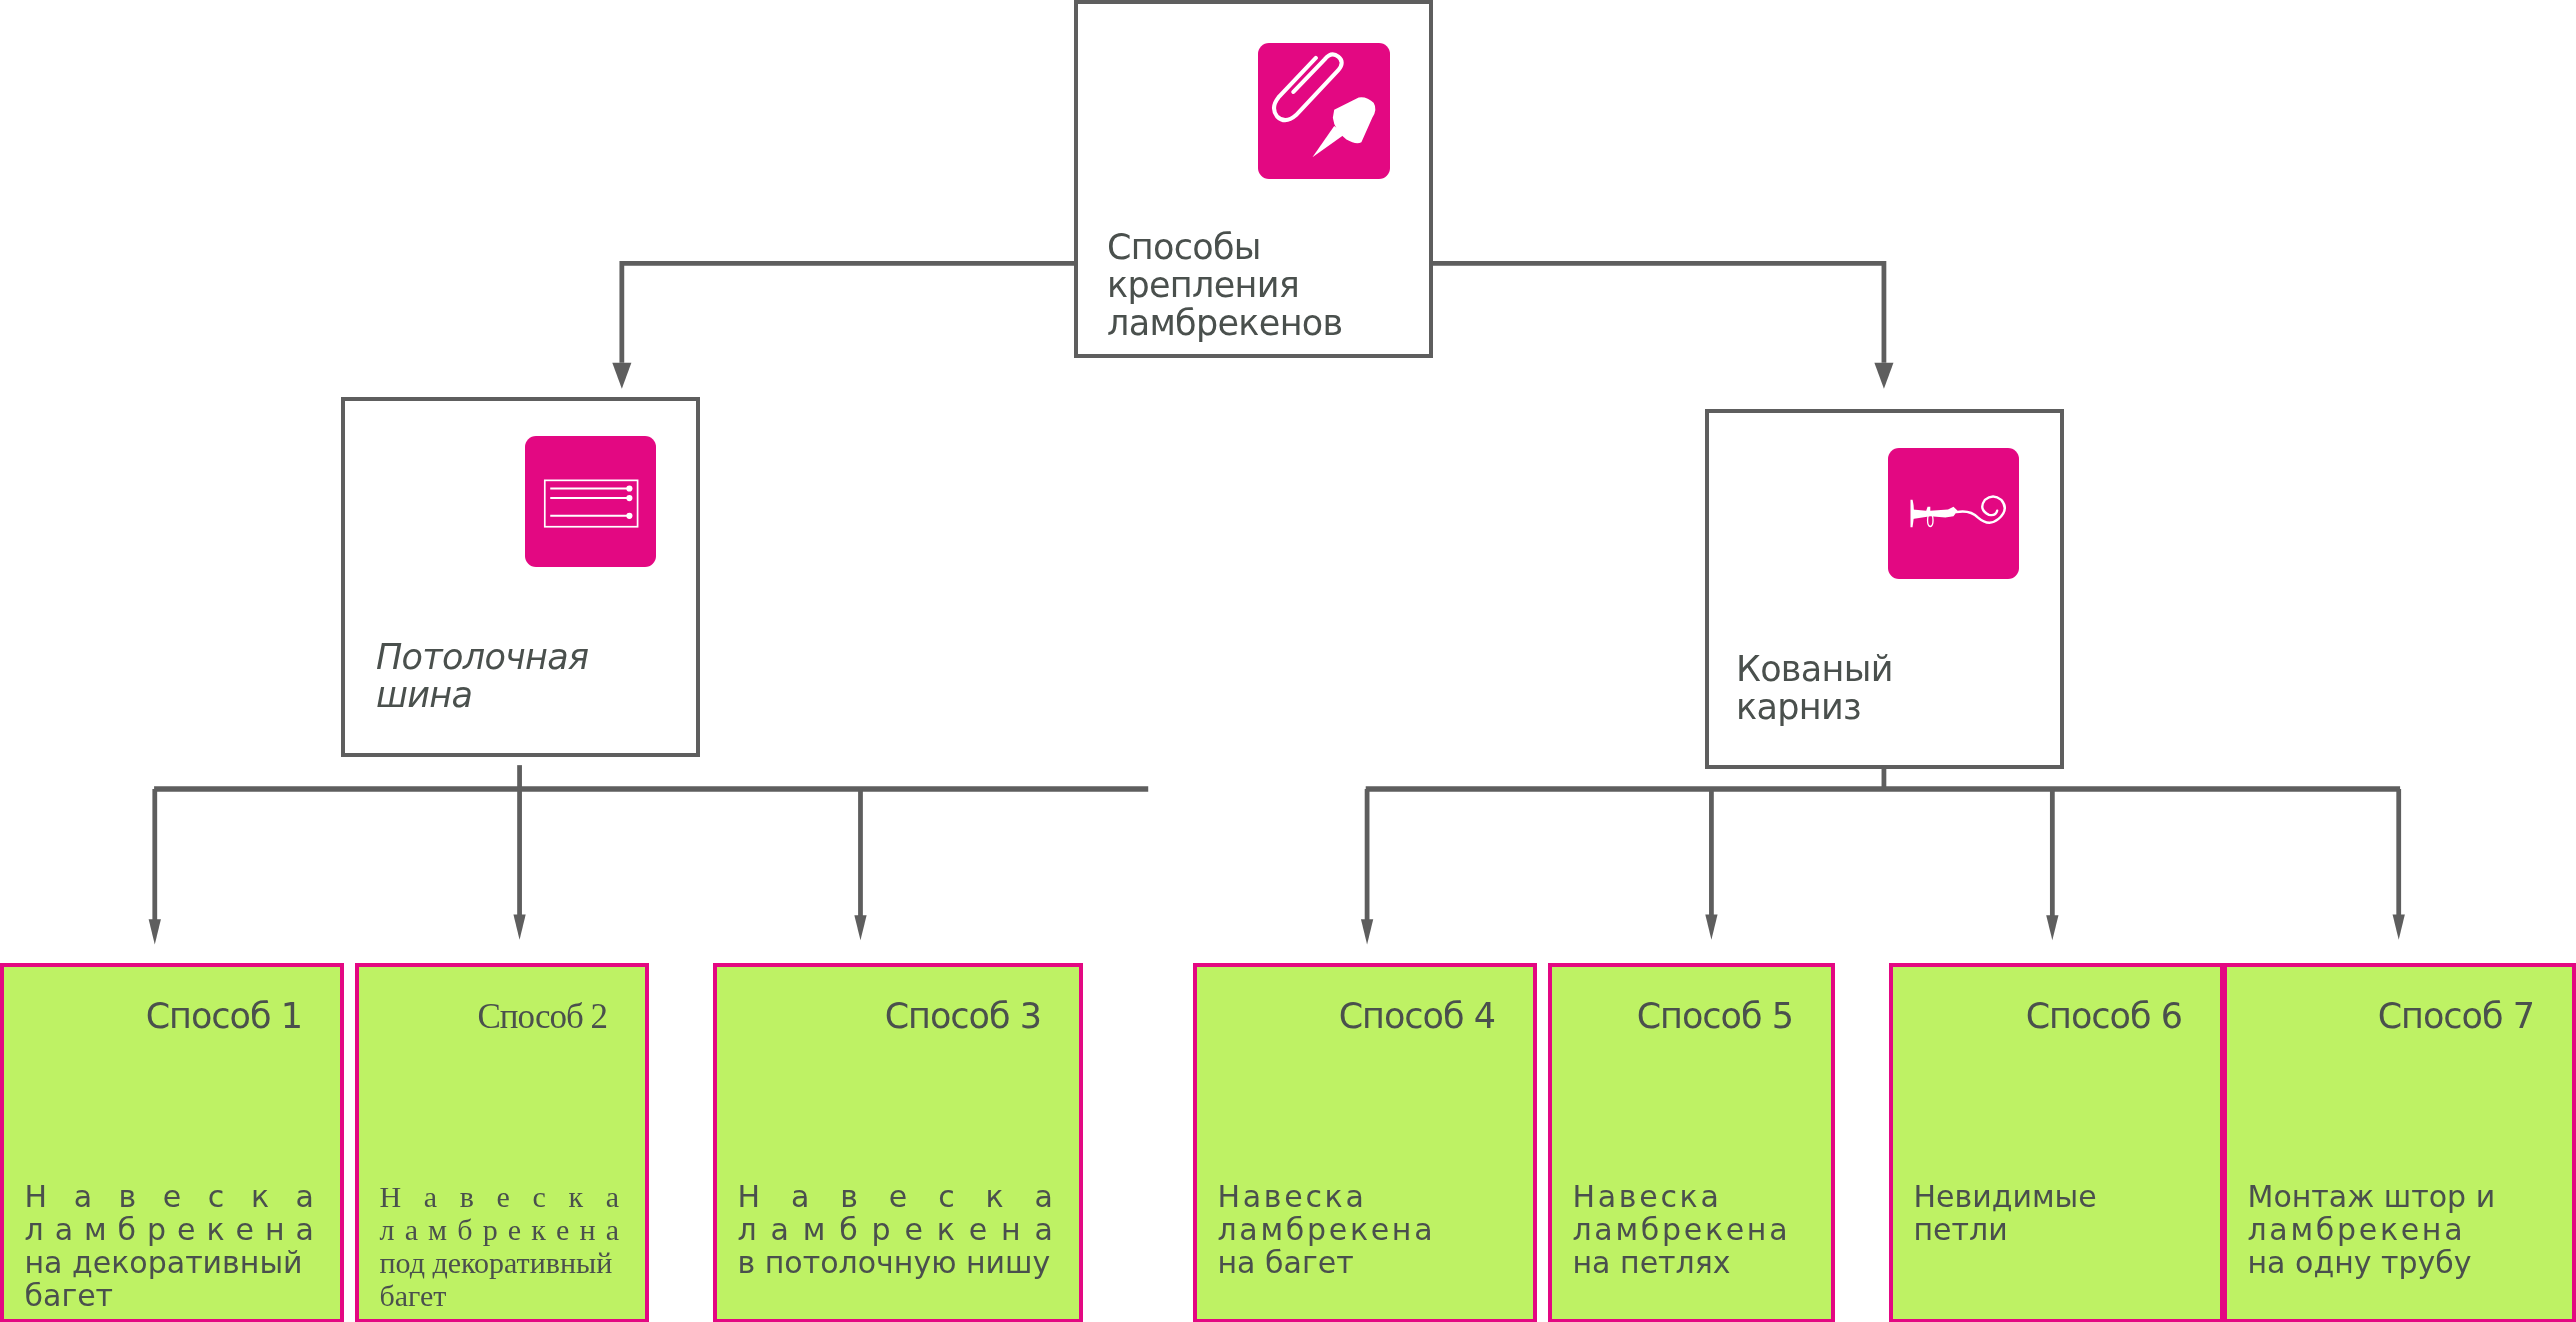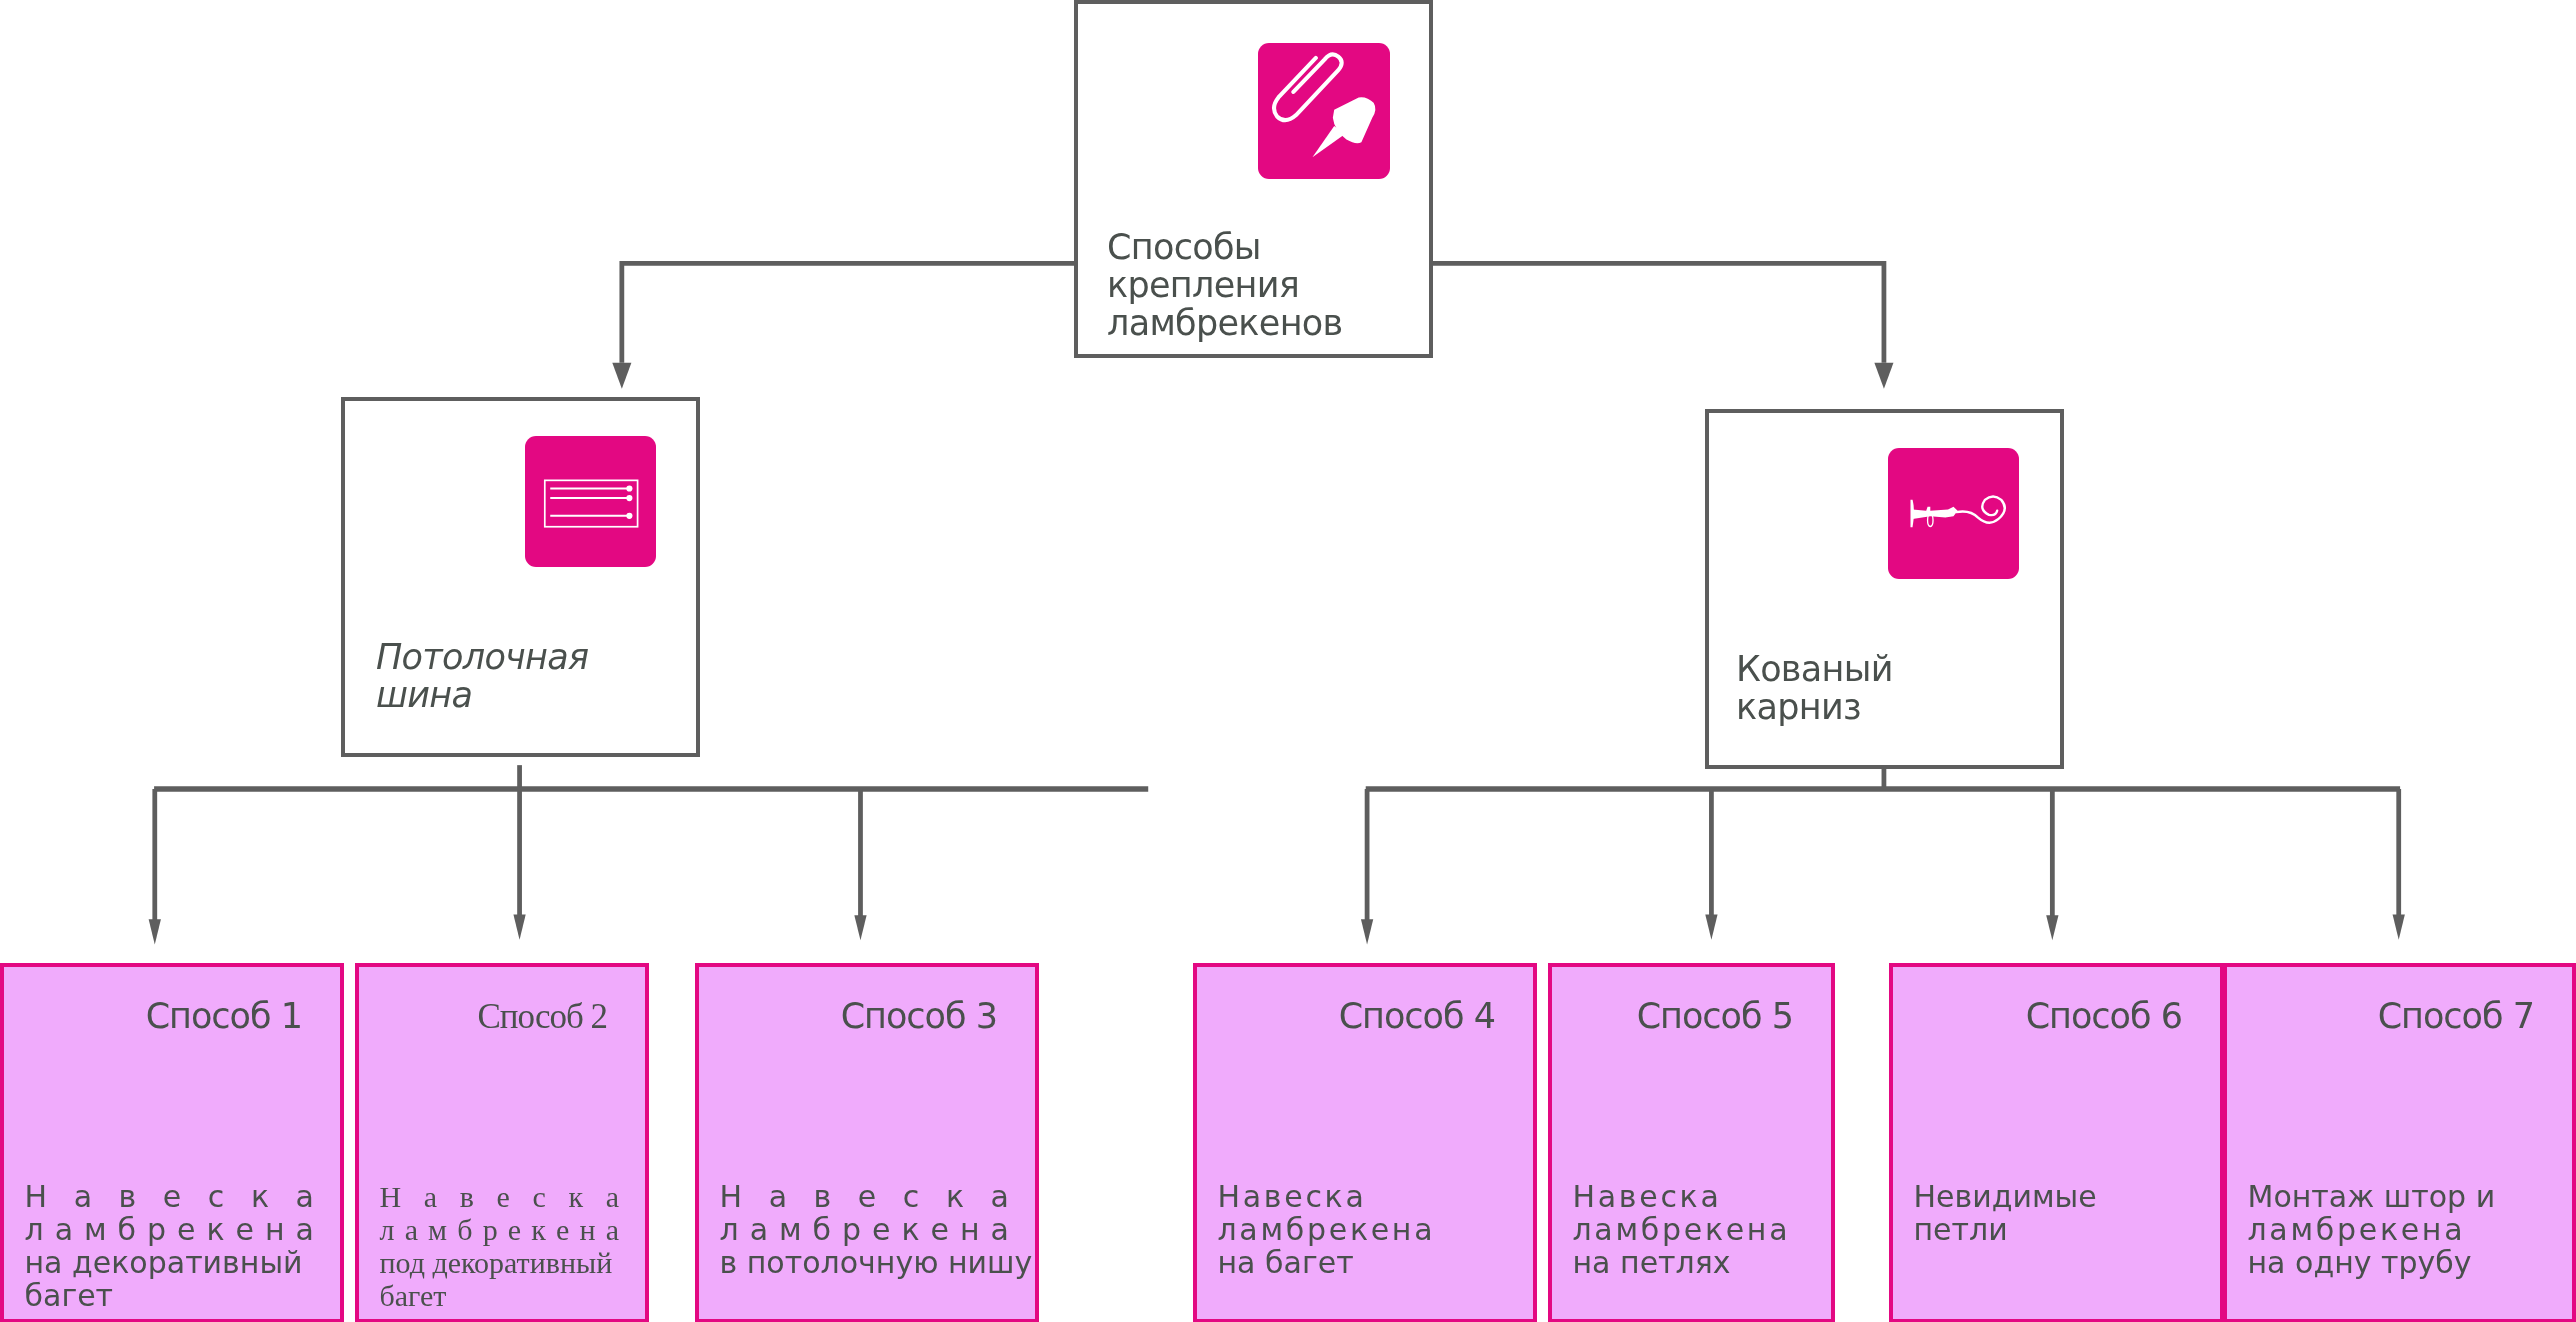--- a/index.html
+++ b/index.html
@@ -5,21 +5,21 @@
     html, body { margin: 0; padding: 0; background: #ffffff; }
     body { width: 2576px; height: 1323px; position: relative; overflow: hidden;
            font-family: "DejaVu Sans", "Liberation Sans", sans-serif; color: #4a504d; }
     .connectors { position: absolute; left: 0; top: 0; width: 2576px; height: 1323px; }
     .gbox { position: absolute; box-sizing: border-box; border: 4.8px solid #5e5e5e; background: #fff; }
     .gbox .icon-tile { position: absolute; width: 131px; height: 131px; background: #e30882; border-radius: 11px; }
     .gbox .icon-tile svg { width: 100%; height: 100%; display: block; }
     .gbox .title { position: absolute; font-size: 35px; line-height: 38px; color: #4a504d;
                    font-family: "DejaVu Sans", sans-serif; letter-spacing: -0.7px; }
     .mbox { position: absolute; top: 963px; height: 360px; box-sizing: border-box;
-            border: 4.8px solid #e30882; background: #f0abfc; }
+            border: 4.8px solid #e30882; background: #bef264; }
     .mbox .mtitle { position: absolute; right: 38px; top: 29px; font-size: 35px; line-height: 41px;
                     letter-spacing: -1px; color: #4a504d; }
     .mbox .mdesc { position: absolute; left: 20.5px; right: 26px; top: 213px; font-size: 30px; line-height: 33px;
                    color: #4a504d; }
     .mbox .mdesc .ln { display: block; white-space: nowrap; }
     .mbox .mdesc .ln.spread { display: flex; justify-content: space-between; }
     .mbox .mdesc .ln.spread span { display: inline-block; }
   </style>
 </head>
 <body>
@@ -155,21 +155,21 @@
           <span>е</span>
           <span>к</span>
           <span>е</span>
           <span>н</span>
           <span>а</span>
         </span>
         <span class="ln">под декоративный</span>
         <span class="ln">багет</span>
       </div>
     </div>
-    <div class="mbox" style="left: 695px; width: 344px; text-decoration: underline;">
+    <div class="mbox" style="left: 713px; width: 370px; text-decoration: underline;">
       <div class="mtitle">Способ 3</div>
       <div class="mdesc">
         <span class="ln spread">
           <span>Н</span>
           <span>а</span>
           <span>в</span>
           <span>е</span>
           <span>с</span>
           <span>к</span>
           <span>а</span>

